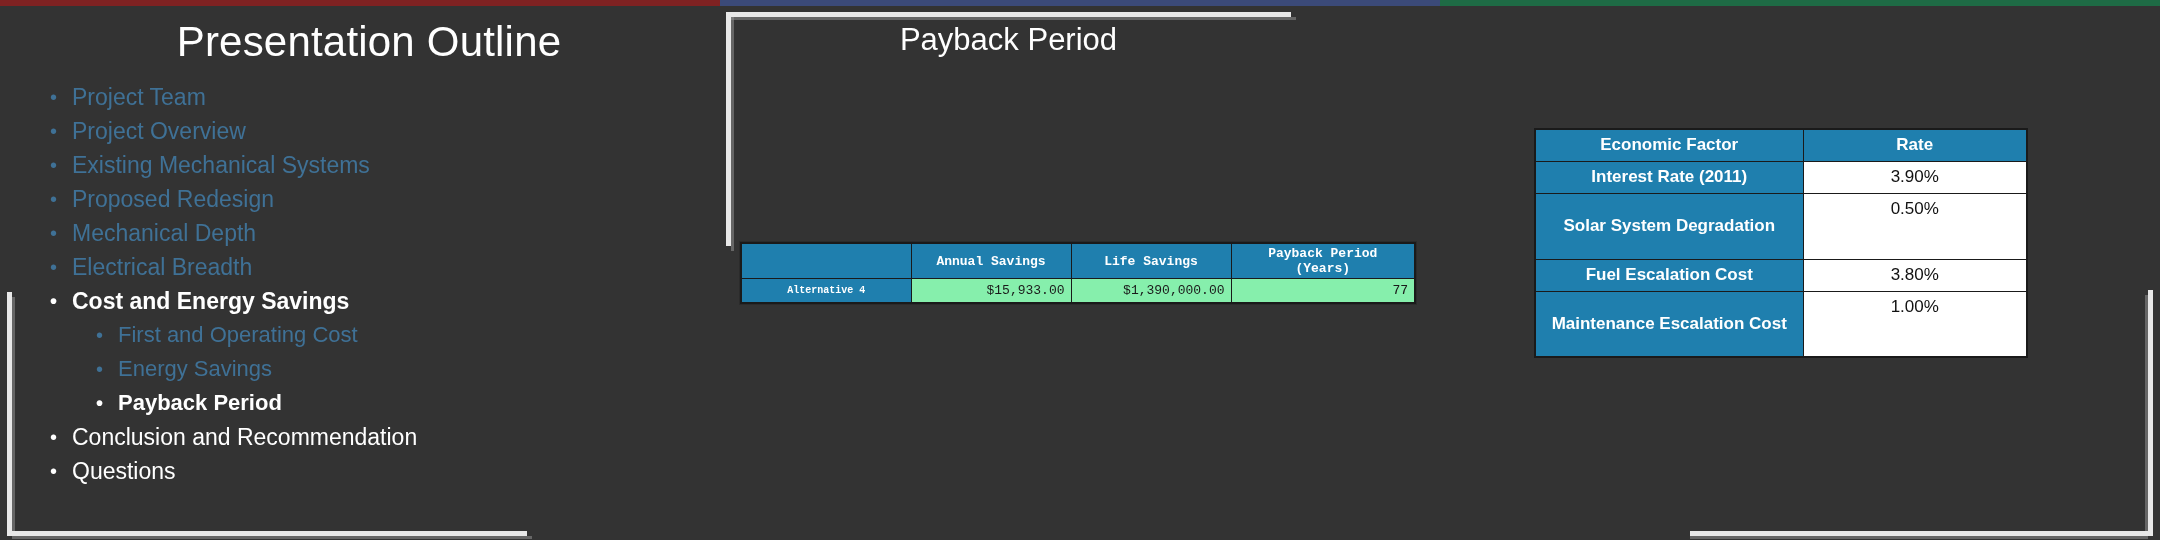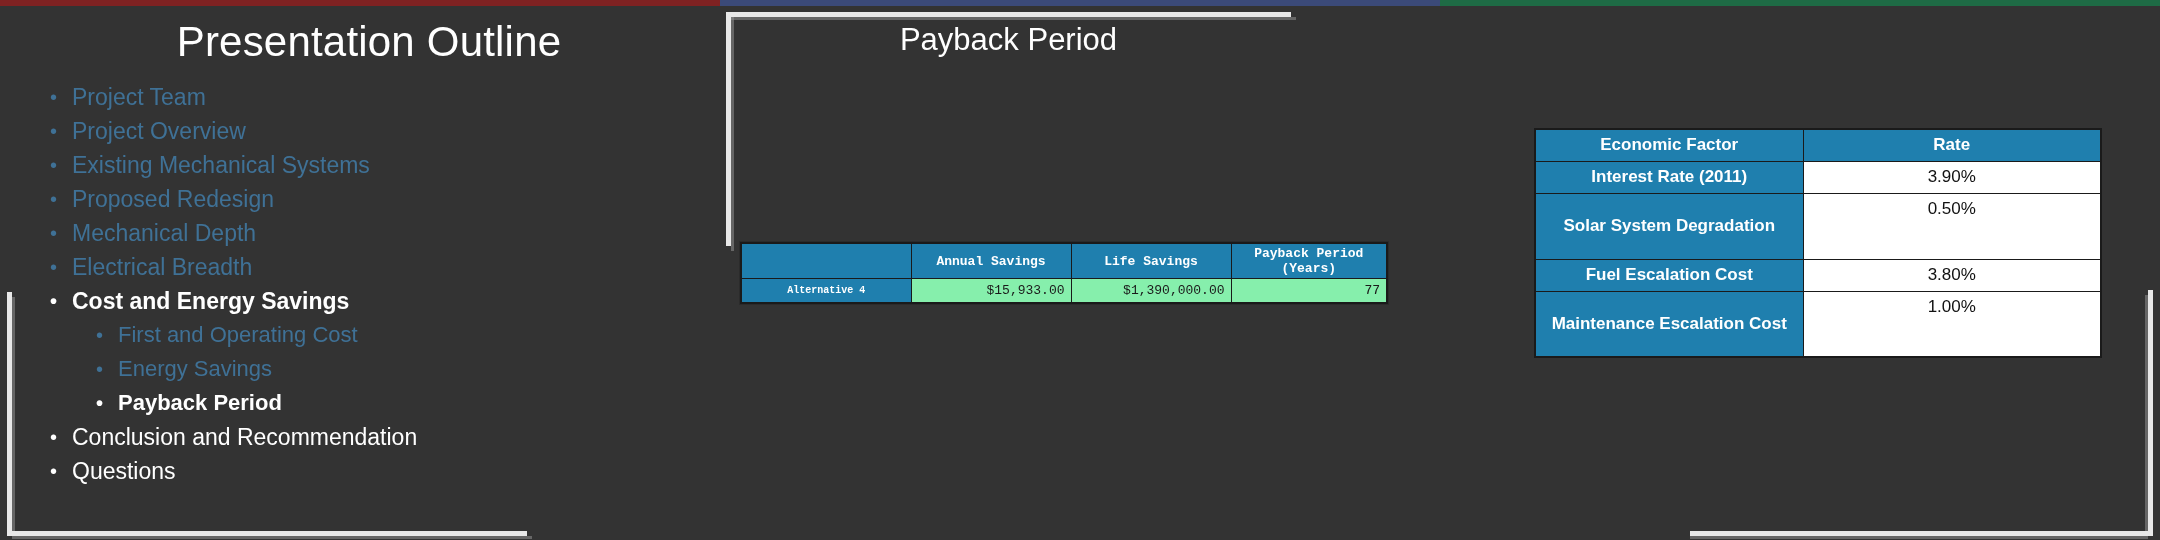--- a/index.html
+++ b/index.html
@@ -88,32 +88,32 @@
   #savings-table {
     position: absolute; left: 740px; top: 242px;
     font-size: 13px;
     box-shadow: 0 0 0 1px #2b2b2b;
     font-family: Liberation Mono, monospace;
   }
   #savings-table td { height: 24px; padding: 2px 6px; }
   #savings-table .c0 { width: 170px; }
   #savings-table .c1 { width: 160px; }
   #savings-table .c2 { width: 160px; }
-  #savings-table .c3 { width: 156px; }
+  #savings-table .c3 { width: 184px; }
   #savings-table .row-label { background: #1f7fae; color: #fff; font-weight: bold; text-align: center; font-size: 10px; }
   #savings-table .corner { background: #1f7fae; }
 
   
   #econ-table {
     position: absolute; left: 1534px; top: 128px;
     font-size: 17px;
   }
   #econ-table td { padding: 5px 4px; }
   #econ-table .ef { width: 268px; }
-  #econ-table .rt { width: 298px; }
+  #econ-table .rt { width: 224px; }
   #econ-table .hdr-blue { font-size: 17px; height: 32px; }
   #econ-table .factor {
     background: #1f7fae; color: #ffffff; font-weight: bold; text-align: center;
   }
   #econ-table .rate {
     background: #ffffff; color: #111111; text-align: center; vertical-align: top;
   }
   .r1 { height: 32px; }
   .r2 { height: 66px; }
 </style>

